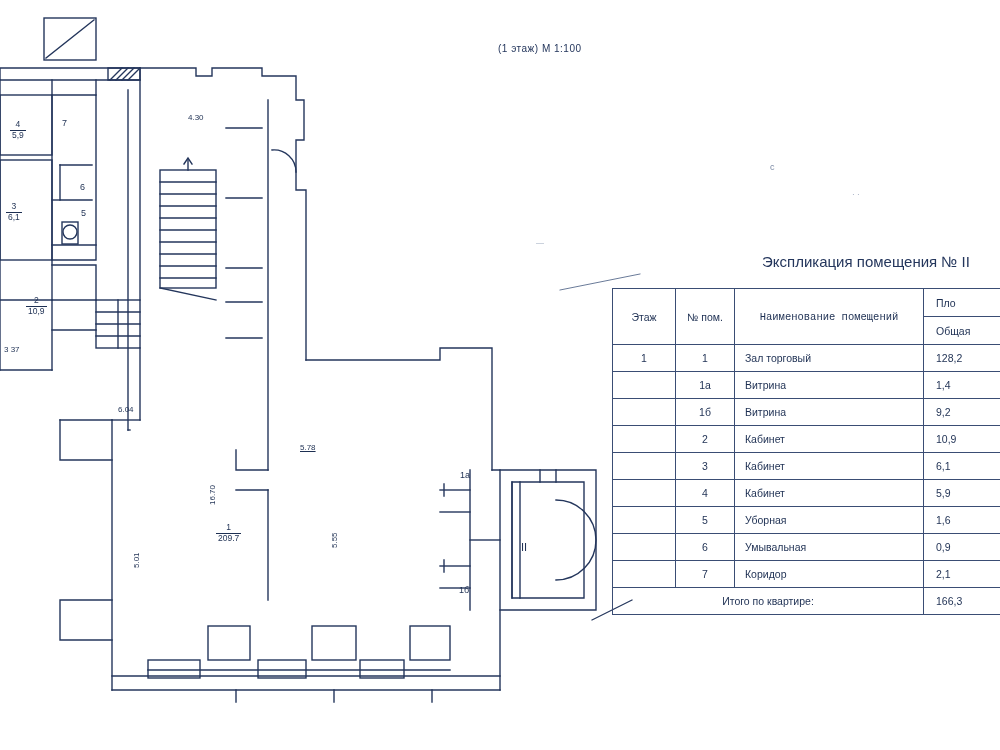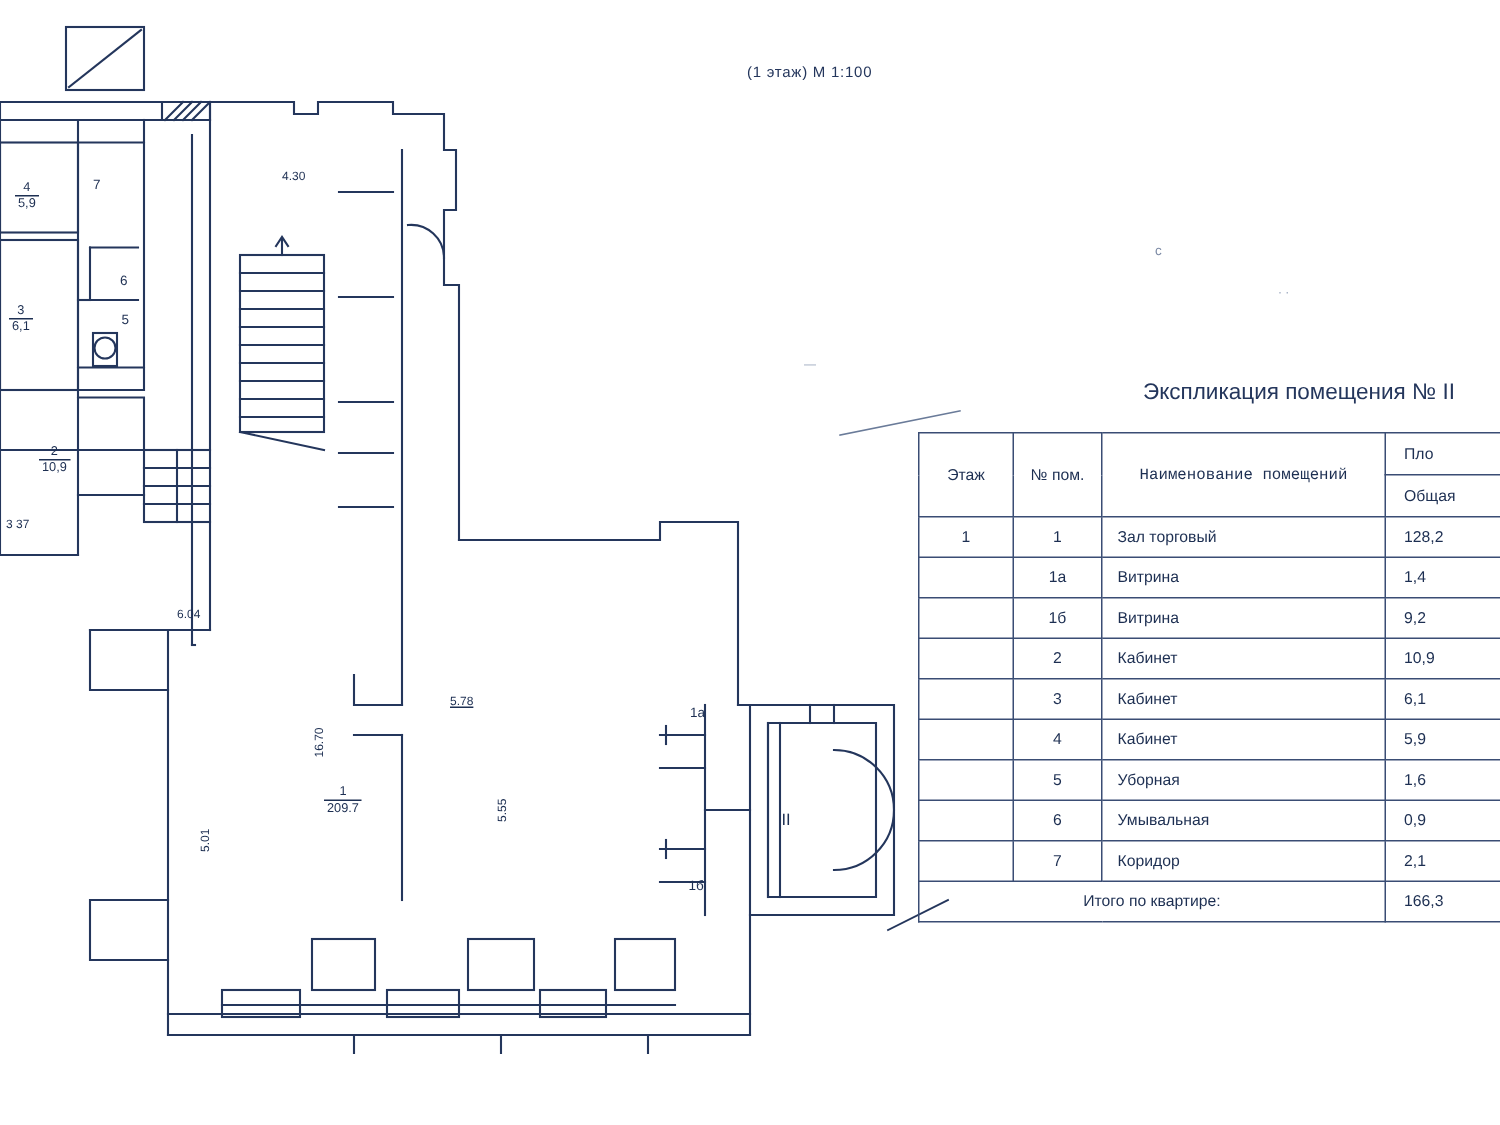--- a/index.html
+++ b/index.html
@@ -258,21 +258,21 @@
   <div class="marker" style="left:80px;  top:182px;">6</div>
   <div class="marker" style="left:81px;  top:208px;">5</div>
   <div class="marker" style="left:460px; top:470px;">1а</div>
   <div class="marker" style="left:459px; top:585px;">1б</div>
   <div class="marker" style="left:521px; top:541px; font-size:11px;">II</div>
   <div class="marker" style="left:770px; top:162px; color:#7c8aa5;">с</div>
 
   <div class="dim" style="left:188px; top:113px;text-align:right;">4.30</div>
   <div class="dim" style="left:4px;   top:345px;">3 37</div>
   <div class="dim" style="left:118px; top:394px;margin-top:11px;">6.04</div>
-  <div class="dim" style="left:300px; top:463px;text-decoration:underline;">5.78</div>
+  <div class="dim" style="left:300px; top:443px;text-decoration:underline;">5.78</div>
   <div class="dim vert" style="left:208px; top:505px;">16.70</div>
   <div class="dim vert" style="left:132px; top:568px;">5.01</div>
   <div class="dim vert" style="left:330px; top:548px;">5.55</div>
 
   <div class="spec-title">Экспликация помещения № II</div>
 
   <div class="spec-wrap">
     <table class="spec">
       <tbody>
         <tr>

